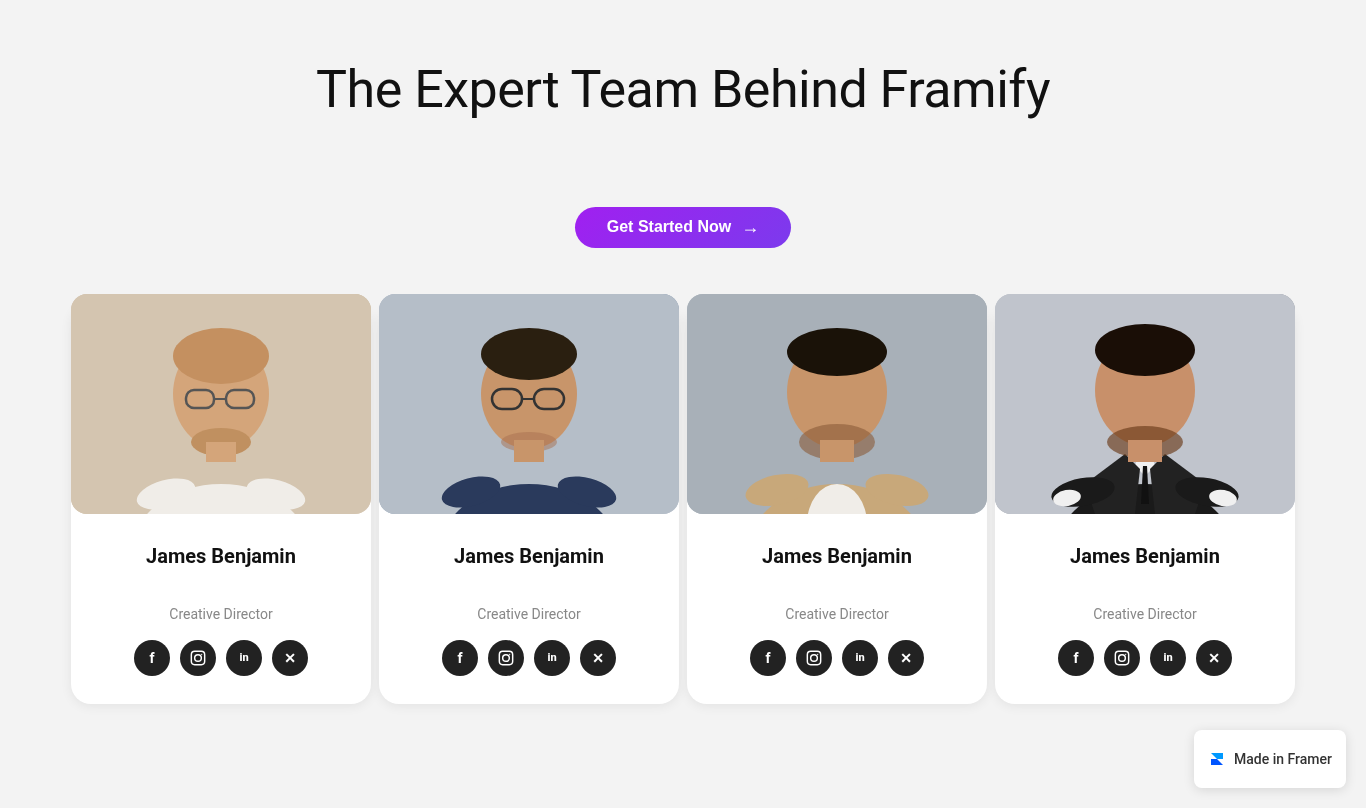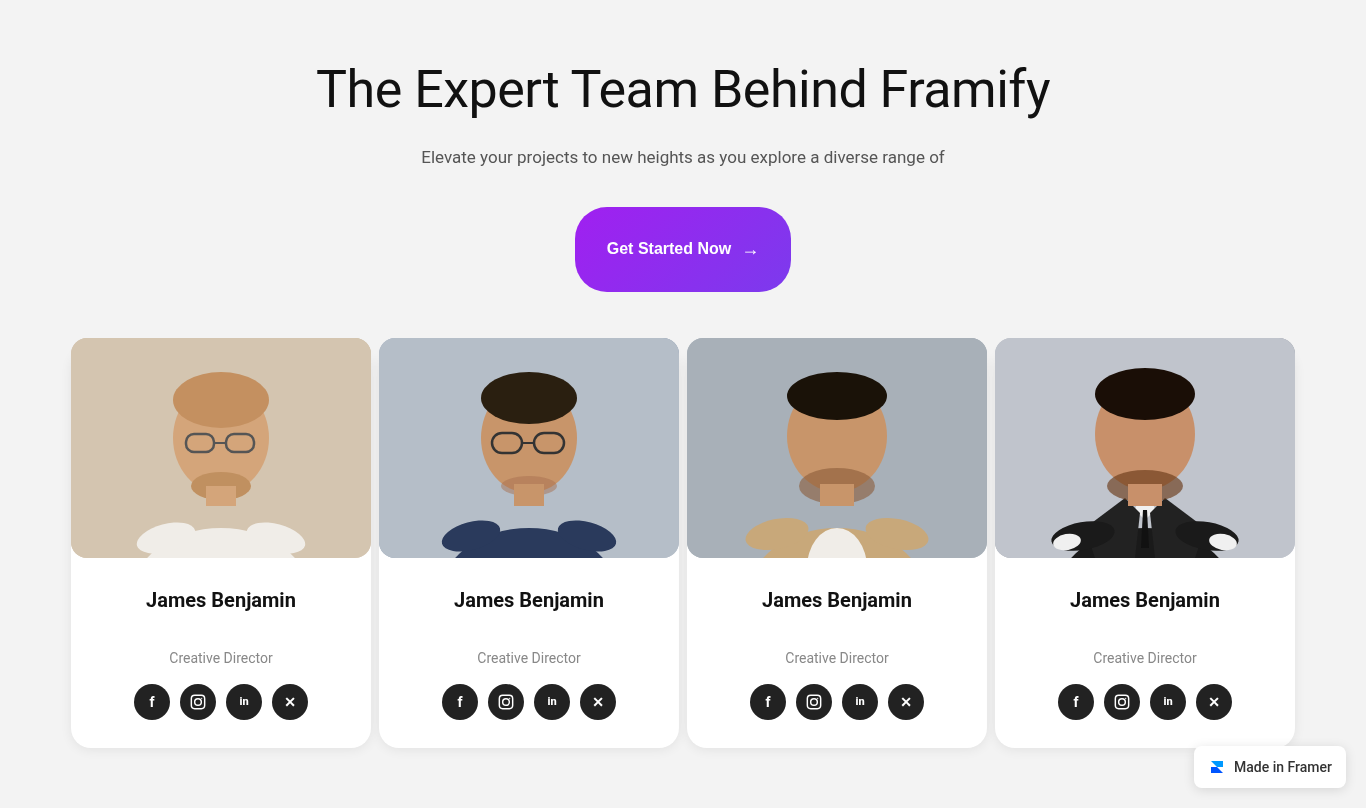--- a/index.html
+++ b/index.html
@@ -41,21 +41,21 @@
     }
 
     .cta-button {
       display: inline-flex;
       align-items: center;
       gap: 10px;
       background: linear-gradient(135deg, #a020f0, #7c3aed);
       color: #fff;
       font-size: 16px;
       font-weight: 600;
-      padding: 32px 32px;
+      padding: 10px 32px;
       border-radius: 32px;
       border: none;
       cursor: pointer;
       text-decoration: none;
       transition: opacity 0.2s;
     }
 
     .arrow-icon {
       font-size: 18px;
     }
@@ -147,21 +147,21 @@
       text-decoration: none;
       transition: background 0.2s;
     }
 
     .framer-badge {
       position: fixed;
       bottom: 20px;
       right: 20px;
       background: #fff;
       border-radius: 8px;
-      padding: 12px 14px;
+      padding: 20px 14px;
       display: flex;
       align-items: center;
       gap: 8px;
       font-size: 14px;
       font-weight: 500;
       color: #333;
       box-shadow: 0 2px 12px rgba(0,0,0,0.12);
     }
 
     .framer-logo {
@@ -179,21 +179,21 @@
     }
   </style>
 </head>
 <body>
 
 <div class="page-wrapper">
 
   <section class="hero-section">
     <h1 class="hero-title">The Expert Team Behind Framify</h1>
     <p class="hero-subtitle">
-      <span>Elevate your projects to new heights as you explore a diverse range of</span><br>
+      <br>
     </p>
     <button class="cta-button">
       <span>Get Started Now</span>
       <span class="arrow-icon">→</span>
     </button>
   </section>
 
   <div class="team-grid">
 
     <div class="team-card">

